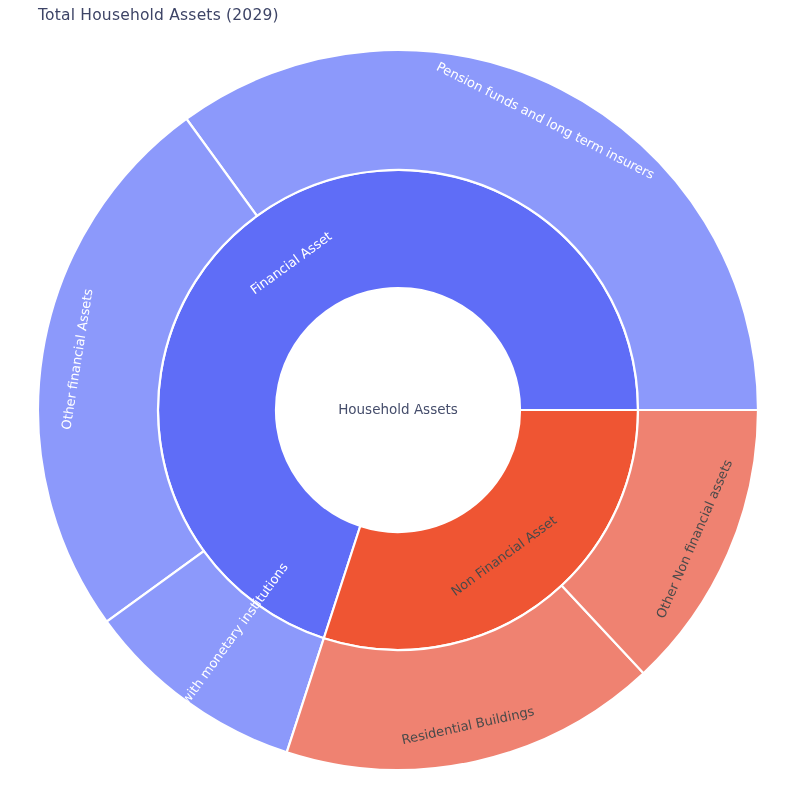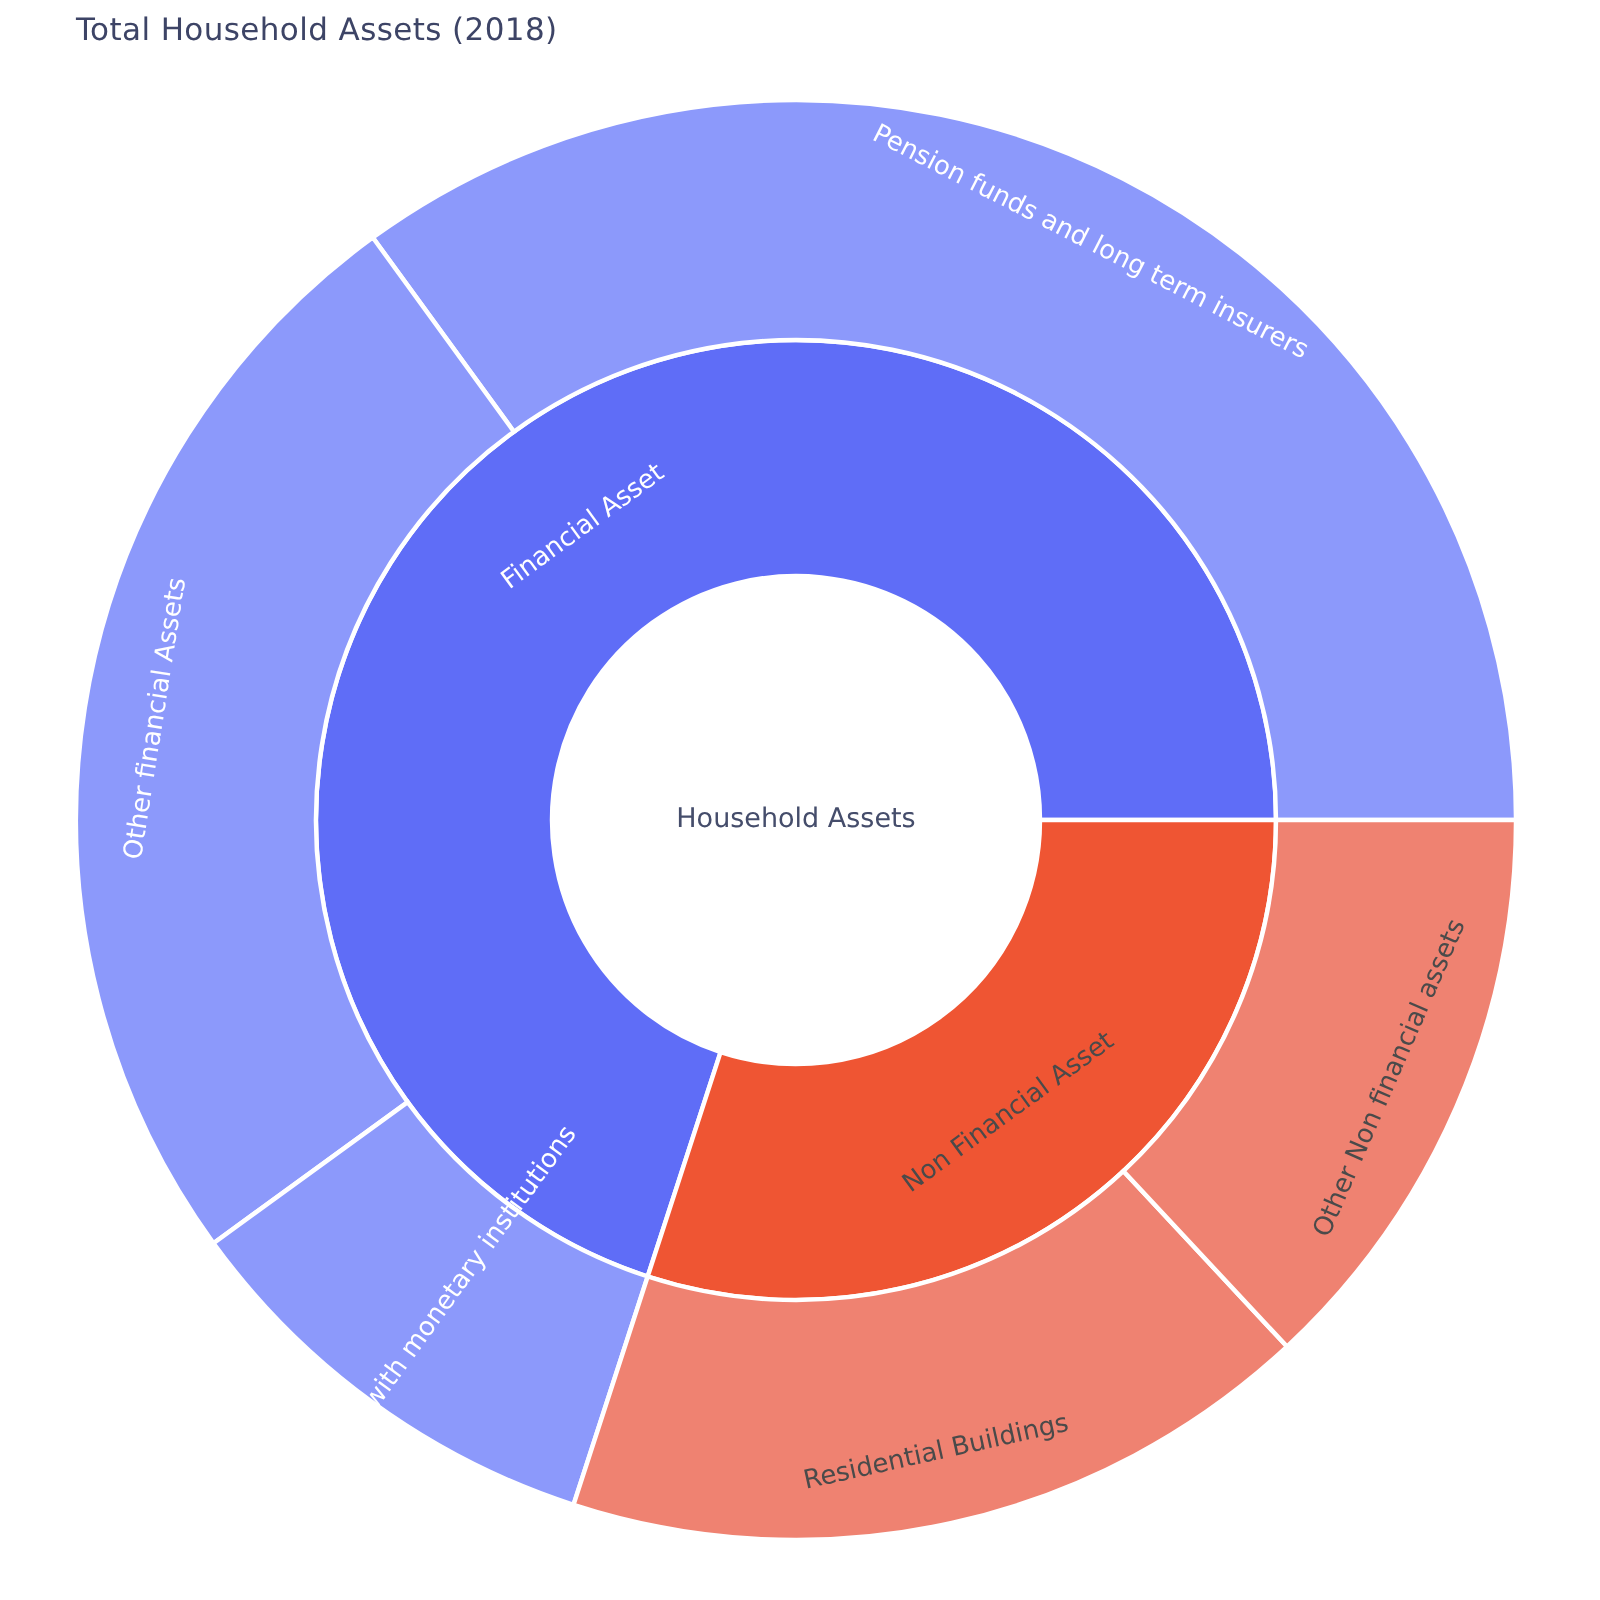--- a/index.html
+++ b/index.html
@@ -31,21 +31,21 @@
     font-family:"DejaVu Sans","Liberation Sans",sans-serif;
     font-size:13.5px;fill:#454d6b;
     text-anchor:middle;dominant-baseline:middle;
   }
 </style>
 </head>
 <body>
 
 <div id="chart-root">
 
-  <div id="chart-title">Total Household Assets (2018)</div>
+  <div id="chart-title">Total Household Assets (2029)</div>
 
   <svg id="sunburst" viewBox="0 0 800 800">
     <g id="arc-layer">
         <path class="arc" d="M 638 410 A 240 240 0 1 0 323.8359213500126 638.2535639108369
           L 360.2999266862564 526.0288949880087 A 122 122 0 1 1 520 410 Z" fill="#5f6df7" stroke="#ffffff"></path>
         <path class="arc" d="M 323.8359213500126 638.2535639108369 A 240 240 0 0 0 638 410.00000000000006
           L 520 410.00000000000006 A 122 122 0 0 1 360.2999266862564 526.0288949880087 Z" fill="#ef5533" stroke="#ffffff"></path>
         <path class="arc" d="M 758 410 A 360 360 0 0 0 186.3973091747097 118.75388202501892
           L 256.93153944980645 215.8359213500126 A 240 240 0 0 1 638 410 Z" fill="#8c99fb" stroke="#ffffff"></path>
         <path class="arc" d="M 186.3973091747097 118.75388202501892 A 360 360 0 0 0 106.75388202501887 621.6026908252903

